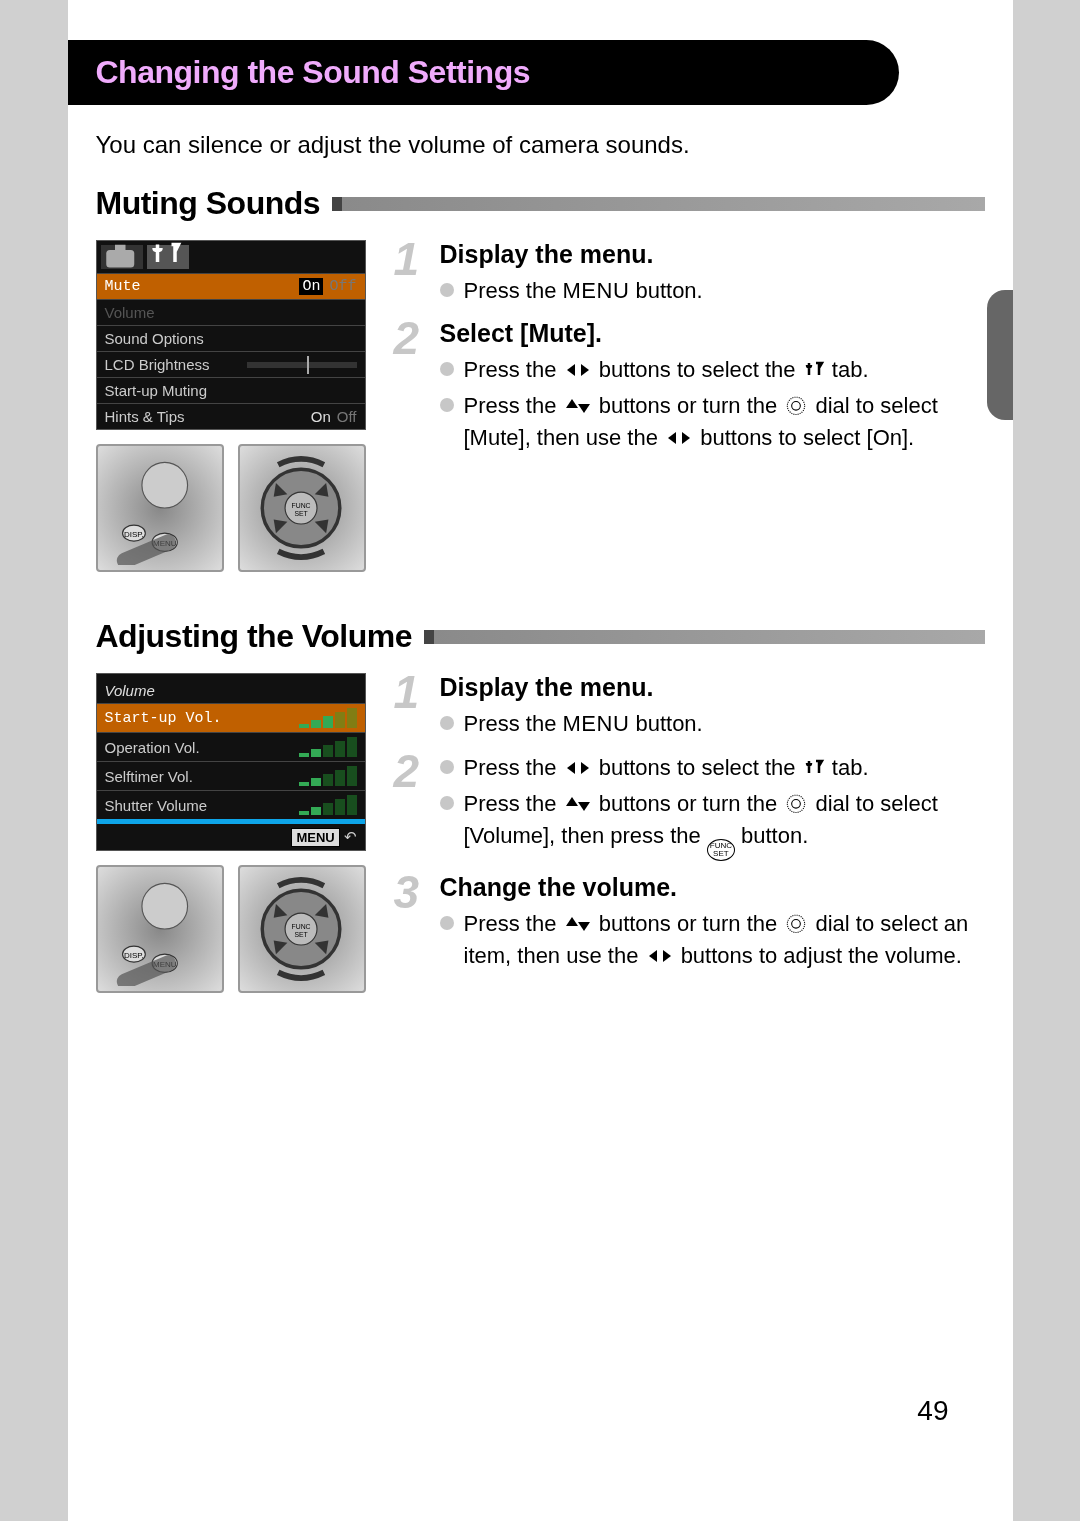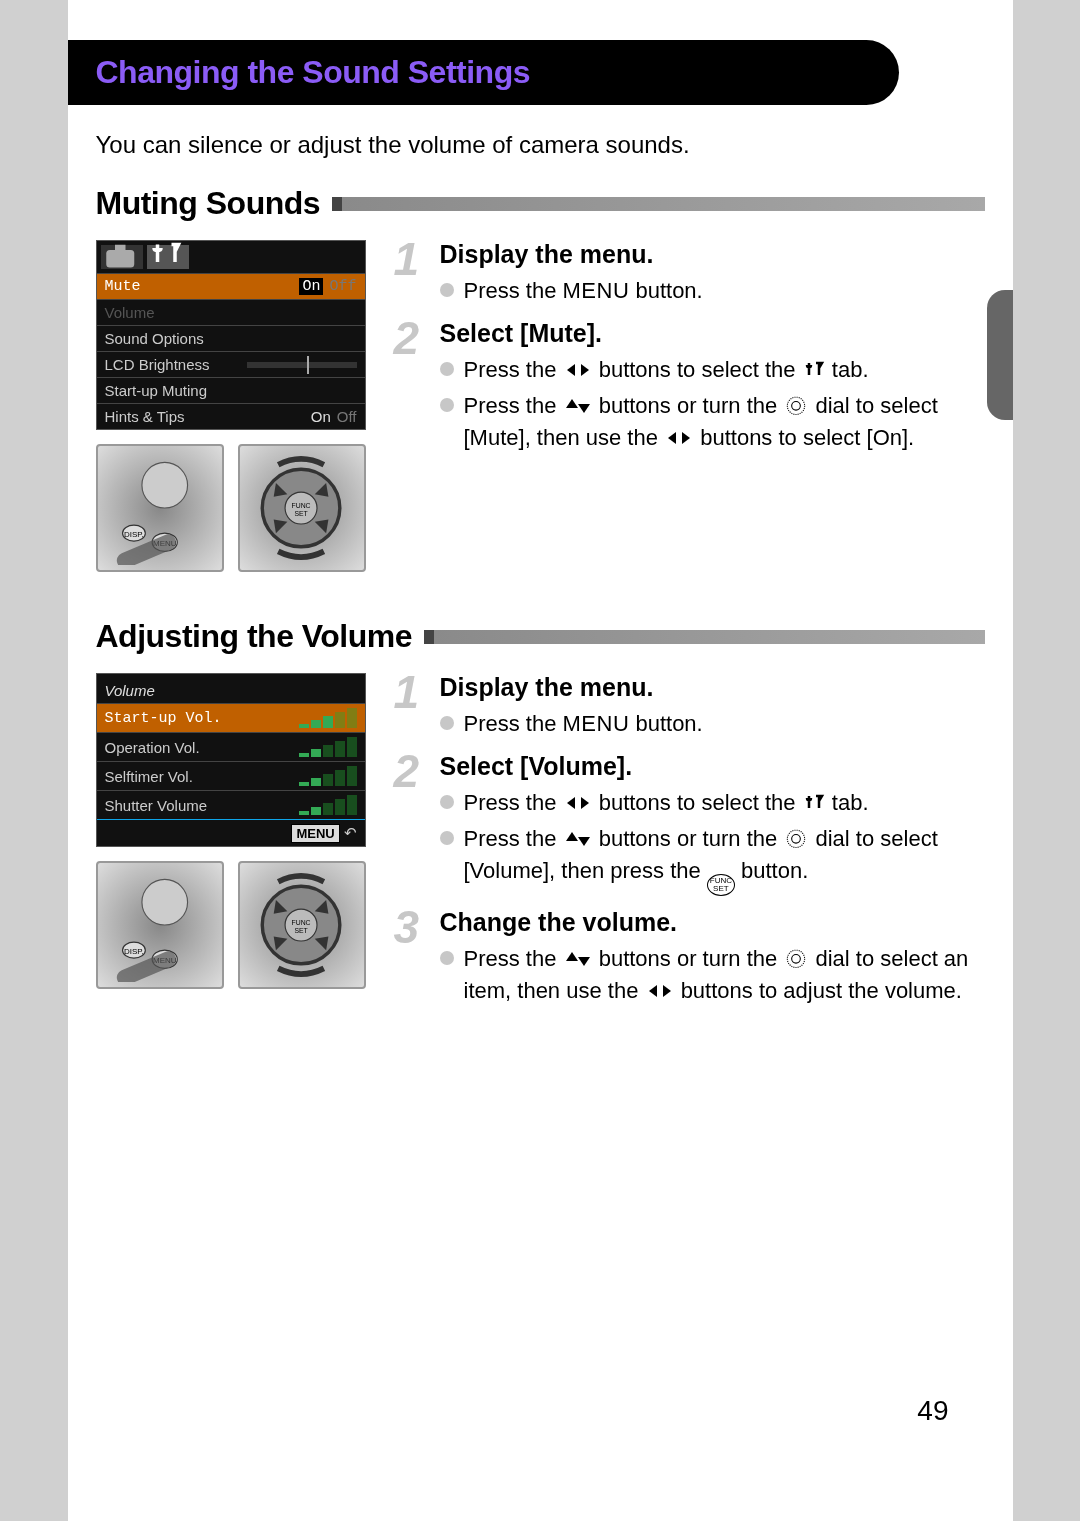--- a/index.html
+++ b/index.html
@@ -14,21 +14,21 @@
   .page {
     background: #fff;
     width: 945px;
     margin: 0 auto;
     height: 100%;
     padding: 40px 0 0 0;
     position: relative;
   }
   .title-bar {
     background: #000;
-    color: #8b5cf6;
+    color: #f0abfc;
     border-radius: 0 40px 40px 0;
     padding: 14px 40px 14px 28px;
     font-size: 32px;
     font-weight: 900;
     width: 88%;
     margin-bottom: 26px;
     letter-spacing: -0.5px;
   }
   .intro {
     padding: 0 28px;
@@ -95,21 +95,21 @@
   .lcd .row.sel { background: #c06000; color:#fff;font-family:Liberation Mono, monospace; }
   .lcd .onoff .on { color:#fff; background:#000; padding:0 3px; }
   .lcd .onoff .off { color:#777; margin-left:6px; }
   .lcd .slider {
     width: 110px; height: 6px; background:#333; position:relative;
   }
   .lcd .slider .tick { position:absolute; top:-6px; width:2px; height:18px; background:#aaa; left:55%;}
   .lcd .bars { display:flex; gap:2px; align-items:flex-end;}
   .lcd .bars span{ width:10px; background:#3a5; display:block;}
   .lcd .bars span.dim{ background:#2a3; opacity:.4;}
-  .lcd .menu-foot{ text-align:right; padding:4px 8px; border-top:1px solid #0ea5e9;}
+  .lcd .menu-foot{ text-align:right; padding:4px 8px; border-top:5px solid #0ea5e9;}
   .lcd .menu-foot .mbox{ background:#ddd; color:#000; font-weight:bold; font-size:13px; padding:1px 4px; border:1px solid #000;}
   .lcd .header { padding:4px 8px; font-style:italic; color:#ddd;}
 
   
   .illus-row { display:flex; gap:14px;align-items:flex-end; }
   .illus {
     flex:1;
     aspect-ratio: 1/1;
     border:2px solid #999;
     border-radius:4px;
@@ -414,21 +414,20 @@
       <div class="step">
         <span class="stepnum">1</span>
         <h3>Display the menu.</h3>
         <div class="bullet">
           <span>Press the </span><span class="menu-word">MENU</span><span> button.</span>
         </div>
       </div>
 
       <div class="step">
         <span class="stepnum">2</span>
-        <h3>Select [Volume].</h3>
         <div class="bullet">
           <span>Press the </span>
           <span class="inline-icon">
               <svg viewBox="0 0 30 20">
                 <polygon points="4,10 12,4 12,16"></polygon>
                 <polygon points="26,10 18,4 18,16"></polygon>
               </svg>
             </span>
           <span> buttons to select the </span>
           <span class="inline-icon">

